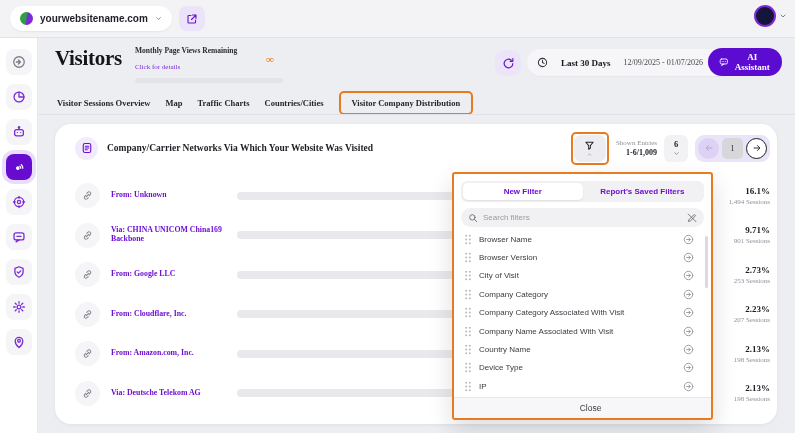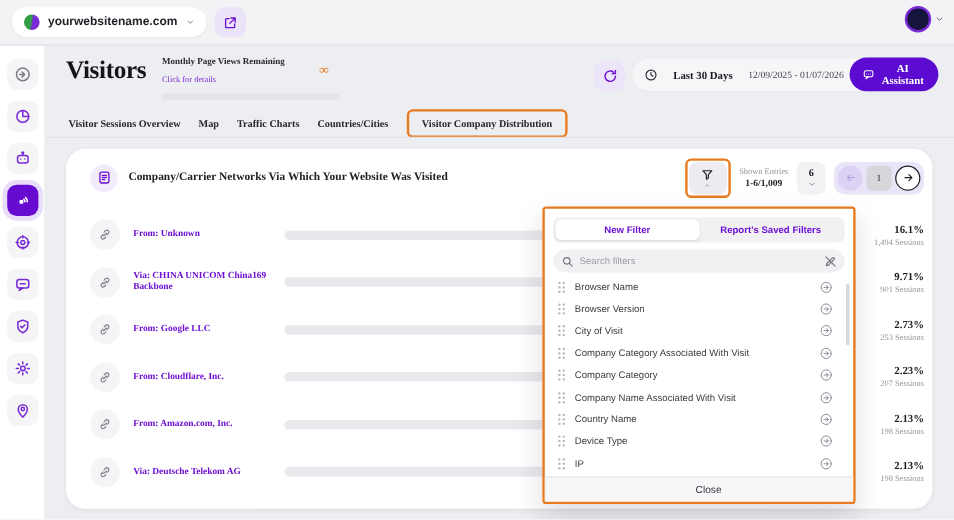--- a/index.html
+++ b/index.html
@@ -57,21 +57,21 @@
 .title-icon { width:23px; height:23px; border-radius:50%; background:#f2ebfc; color:#6d0fd2; flex:none; }
 .title-icon svg { width:12px; height:12px; margin:auto; }
 .card-title { font-size:9.5px; font-weight:bold; color:#1d1d23; }
 .head-controls { margin-left:auto; display:flex; align-items:center; gap:7px; }
 .annot-box { border:2.5px solid #e87b20; border-radius:5px; padding:1px; }
 .filter-btn { width:32px; height:27px; border:none; border-radius:7px; background:#ededf1; color:#26262c; cursor:pointer; display:flex; flex-direction:column; align-items:center; justify-content:center; gap:1px; }
 .filter-btn .funnel { width:11px; height:11px; }
 .filter-btn .chev-sm { width:7px; height:5px; }
 .shown { text-align:right; }
 .shown-label { font-size:7px; color:#90909a; }
-.shown-value { font-size:8px; font-weight:bold; color:#1d1d23; margin-top:1px;text-align:center; }
+.shown-value { font-size:8px; font-weight:bold; color:#1d1d23; margin-top:1px; }
 .page-size { width:24px; height:27px; border:none; border-radius:6px; background:#f2f2f5; display:flex; flex-direction:column; align-items:center; justify-content:center; font-size:8.5px; font-weight:bold; color:#1d1d23; cursor:pointer; font-family:inherit; gap:1px; }
 .pagination { height:27px; background:#eae4f8; border-radius:9px; display:flex; align-items:center; padding:3px; gap:3px; }
 .pg { width:21px; height:21px; border:none; display:flex; align-items:center; justify-content:center; cursor:pointer; font-family:inherit; }
 .pg .icon { width:10px; height:10px; }
 .pg.prev { border-radius:50%; background:#ddd2f3; color:#b5a3de; }
 .pg.cur { border-radius:5px; background:#d6d6db; font-size:8px; color:#26262c; cursor:default; }
 .pg.next { border-radius:50%; background:#fff; border:1.3px solid #1d1d23; color:#1d1d23; }
 
 
 .chart { padding-top:4px; }
@@ -494,40 +494,40 @@
         <span class="icon drag">
           <svg viewBox="0 0 8 12" fill="currentColor">
             <circle cx="2" cy="2" r="1.1"></circle>
             <circle cx="6" cy="2" r="1.1"></circle>
             <circle cx="2" cy="6" r="1.1"></circle>
             <circle cx="6" cy="6" r="1.1"></circle>
             <circle cx="2" cy="10" r="1.1"></circle>
             <circle cx="6" cy="10" r="1.1"></circle>
           </svg>
         </span>
+        <span class="lbl">Company Category</span>
+        <span class="icon go">
+          <svg viewBox="0 0 24 24" fill="none" stroke="currentColor" stroke-width="1.8" stroke-linecap="round" stroke-linejoin="round">
+            <circle cx="12" cy="12" r="9.2"></circle>
+            <path d="M8 12h7.5M12.5 8.5L16 12l-3.5 3.5"></path>
+          </svg>
+        </span>
+      </div>
+      <div class="fp-item">
+        <span class="icon drag">
+          <svg viewBox="0 0 8 12" fill="currentColor">
+            <circle cx="2" cy="2" r="1.1"></circle>
+            <circle cx="6" cy="2" r="1.1"></circle>
+            <circle cx="2" cy="6" r="1.1"></circle>
+            <circle cx="6" cy="6" r="1.1"></circle>
+            <circle cx="2" cy="10" r="1.1"></circle>
+            <circle cx="6" cy="10" r="1.1"></circle>
+          </svg>
+        </span>
         <span class="lbl">Company Category Associated With Visit</span>
-        <span class="icon go">
-          <svg viewBox="0 0 24 24" fill="none" stroke="currentColor" stroke-width="1.8" stroke-linecap="round" stroke-linejoin="round">
-            <circle cx="12" cy="12" r="9.2"></circle>
-            <path d="M8 12h7.5M12.5 8.5L16 12l-3.5 3.5"></path>
-          </svg>
-        </span>
-      </div>
-      <div class="fp-item">
-        <span class="icon drag">
-          <svg viewBox="0 0 8 12" fill="currentColor">
-            <circle cx="2" cy="2" r="1.1"></circle>
-            <circle cx="6" cy="2" r="1.1"></circle>
-            <circle cx="2" cy="6" r="1.1"></circle>
-            <circle cx="6" cy="6" r="1.1"></circle>
-            <circle cx="2" cy="10" r="1.1"></circle>
-            <circle cx="6" cy="10" r="1.1"></circle>
-          </svg>
-        </span>
-        <span class="lbl">Company Category</span>
         <span class="icon go">
           <svg viewBox="0 0 24 24" fill="none" stroke="currentColor" stroke-width="1.8" stroke-linecap="round" stroke-linejoin="round">
             <circle cx="12" cy="12" r="9.2"></circle>
             <path d="M8 12h7.5M12.5 8.5L16 12l-3.5 3.5"></path>
           </svg>
         </span>
       </div>
       <div class="fp-item">
         <span class="icon drag">
           <svg viewBox="0 0 8 12" fill="currentColor">

